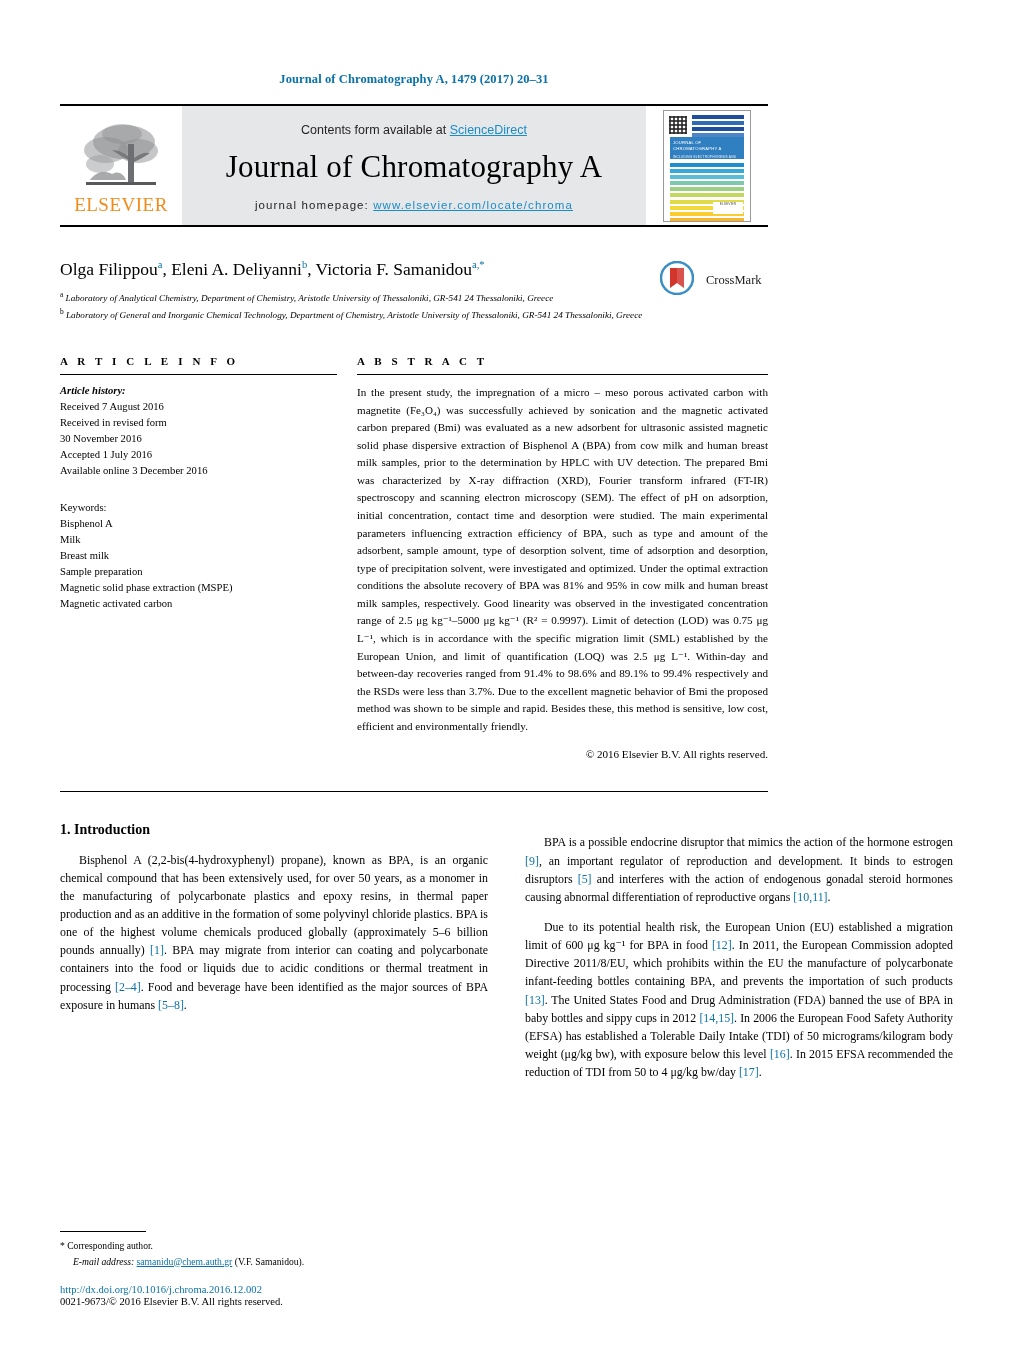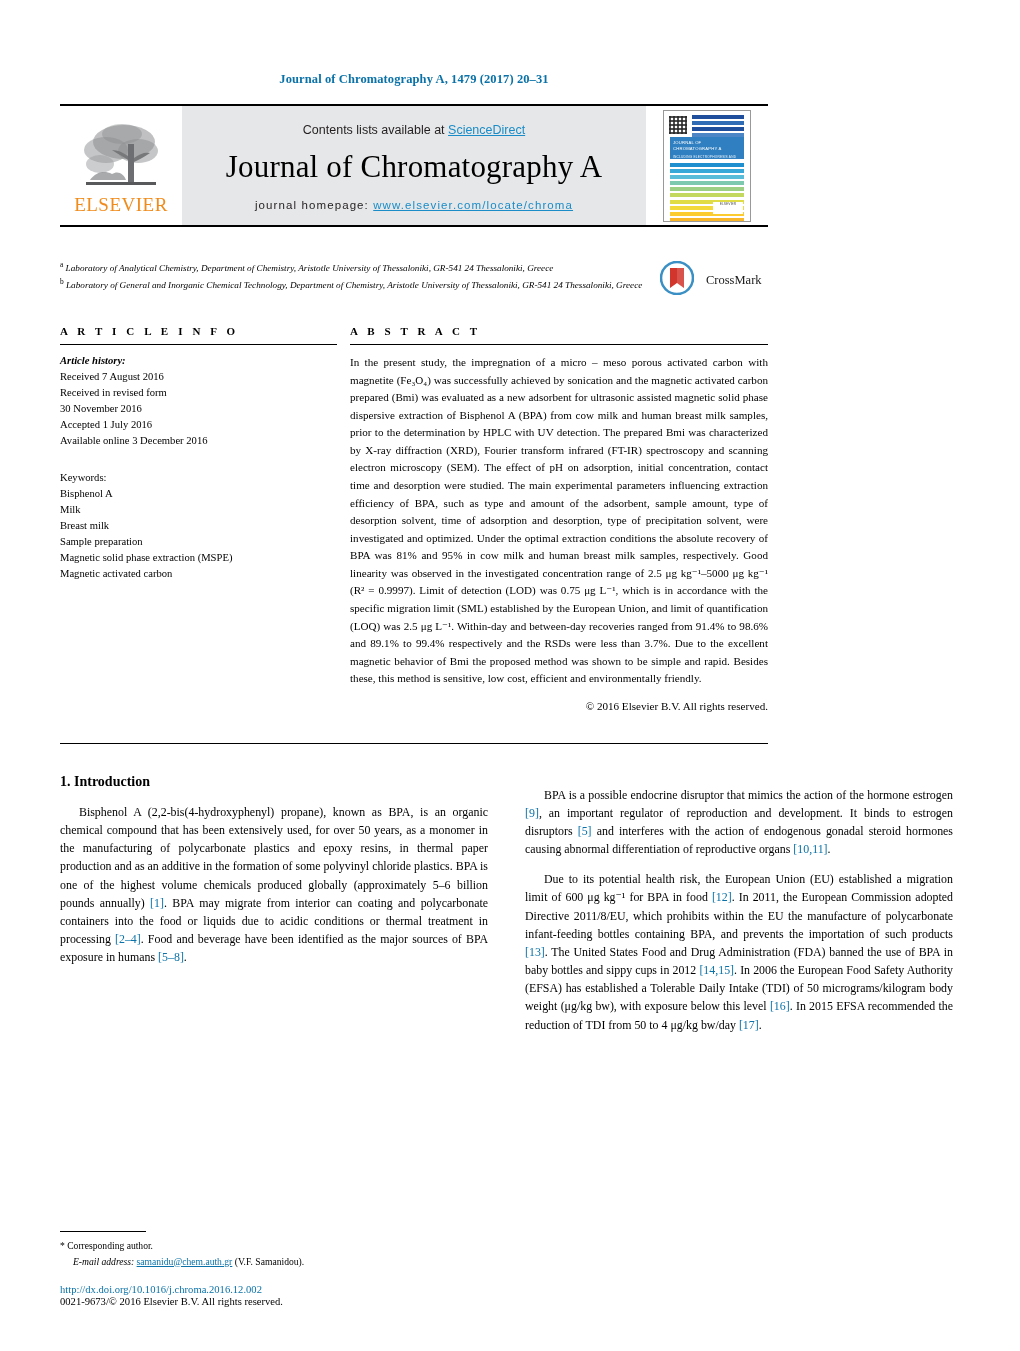--- a/index.html
+++ b/index.html
@@ -129,21 +129,21 @@
   .authors sup { font-size: 10.5px; color: #0a72a8; vertical-align: super; }
   .affil {
     margin-top: 9px;
     font-size: 9.2px;
     font-style: italic;
     line-height: 1.62;
   }
   .affil sup { font-style: normal; font-size: 7.4px; vertical-align: super; }
 
   
-  .info-abstract { margin-top: 32px; display: flex; gap: 0; }
+  .info-abstract { margin-top: 32px; display: flex; gap: 7px; }
   .col-info { width: 277px; flex: 0 0 277px; }
   .col-abs { flex: 1 1 auto; padding-left: 13px; }
   .sec-head {
     font-size: 11px;
     font-weight: bold;
     letter-spacing: 3.6px;
     font-family: "Liberation Serif", serif;
     padding-bottom: 7px;
   }
   .rule { border-top: 1.2px solid #000; }
@@ -215,21 +215,21 @@
             <rect x="8" y="62" width="70" height="3" fill="#58595b"></rect>
             <path d="M12 60 C18 52 26 50 34 54 C40 50 46 54 48 60 Z" fill="#8c8d8f" opacity=".75"></path>
           </g>
         </svg>
       </span>
       <span class="elsevier-word">ELSEVIER</span>
     </div>
 
     <div class="masthead-center">
       <div class="contents-line">
-        <span>Contents lists available at </span><a class="sd" href="#">ScienceDirect</a>
+        <span>Contents form available at </span><a class="sd" href="#">ScienceDirect</a>
       </div>
       <div class="journal-title">Journal of Chromatography A</div>
       <div class="homepage-line">
         <span>journal homepage: </span><a class="url" href="#">www.elsevier.com/locate/chroma</a>
       </div>
     </div>
 
     <div class="cover-thumb">
       <div class="cover-box">
         <div class="cover-qr"></div>
@@ -267,20 +267,21 @@
       <span>
         <svg width="34" height="34" viewBox="0 0 34 34">
           <circle cx="17" cy="17" r="16" fill="#ffffff" stroke="#3a8fc4" stroke-width="2.6"></circle>
           <path d="M10 7 h14 v20 l-7 -5 l-7 5 Z" fill="#d2352c"></path>
           <path d="M17 7 h7 v20 l-7 -5 Z" fill="#ffffff" opacity=".15"></path>
         </svg>
       </span>
       <span class="crossmark-label">CrossMark</span>
     </div>
 
+    <div class="authors">Olga Filippou<sup>a</sup>, Eleni A. Deliyanni<sup>b</sup>, Victoria F. Samanidou<sup>a,*</sup></div>
 
     <div class="affil">
       <sup>a</sup>
       <span>Laboratory of Analytical Chemistry, Department of Chemistry, Aristotle University of Thessaloniki, GR-541 24 Thessaloniki, Greece</span>
     </div>
     <div class="affil" style="margin-top:0">
       <sup>b</sup>
       <span>Laboratory of General and Inorganic Chemical Technology, Department of Chemistry, Aristotle University of Thessaloniki, GR-541 24 Thessaloniki, Greece</span>
     </div>
   </div>

